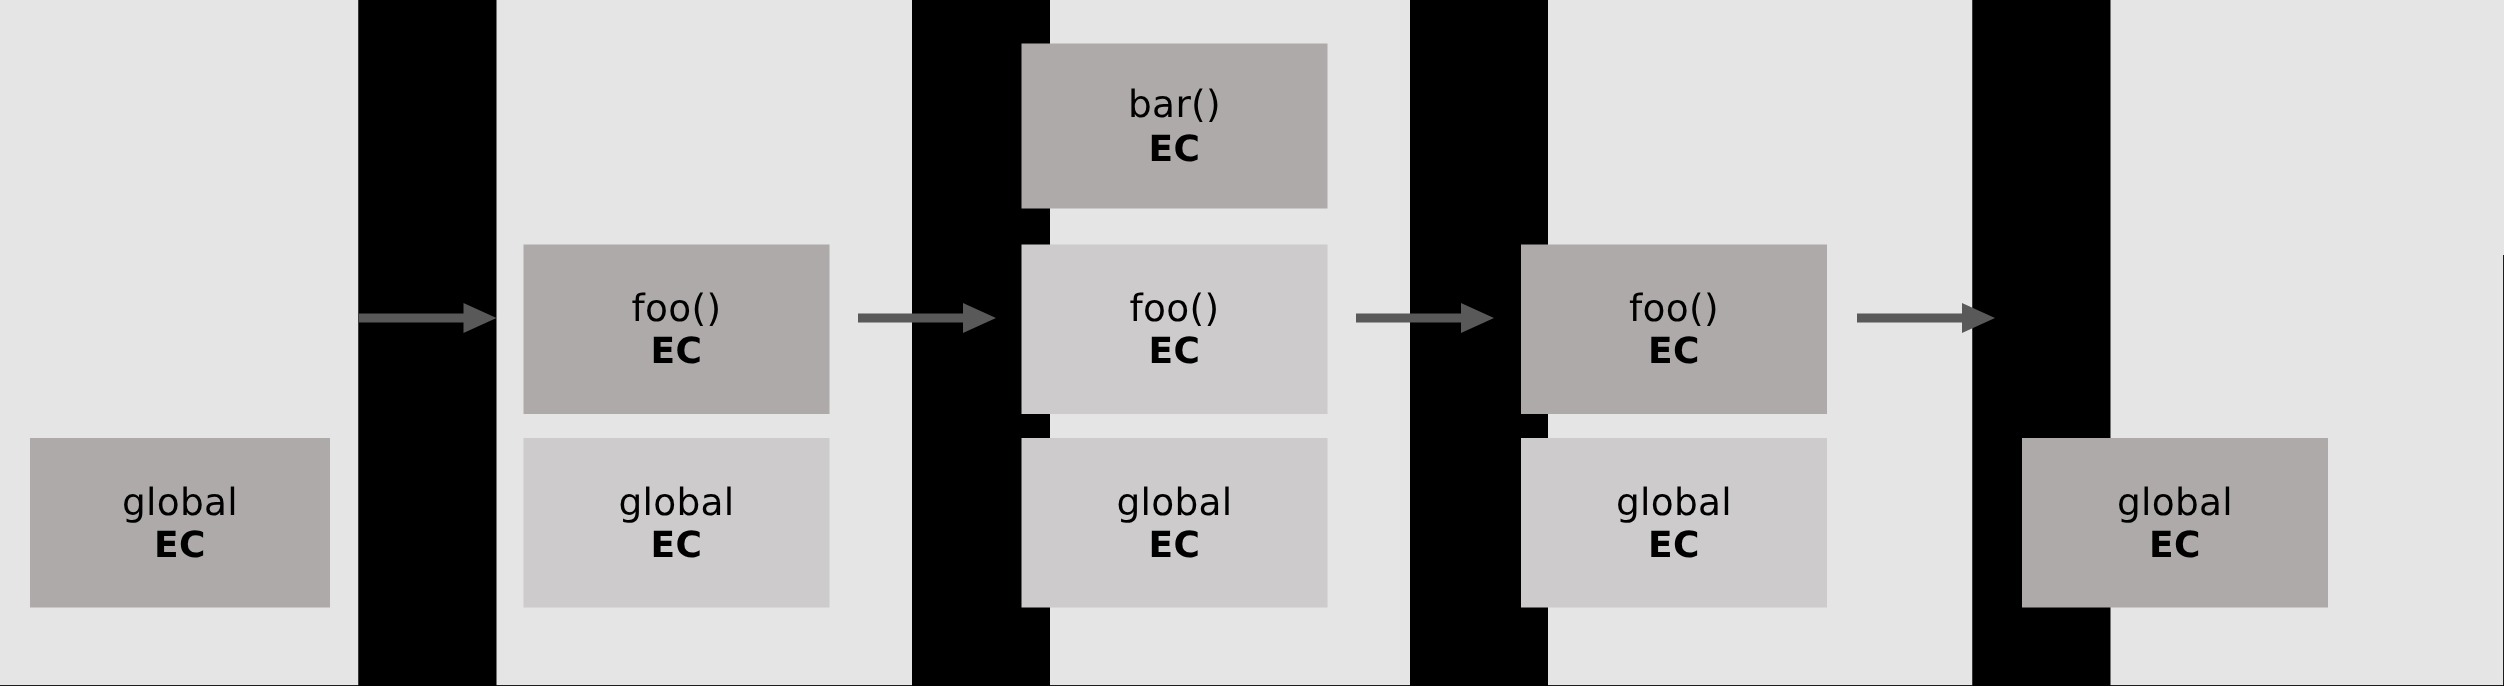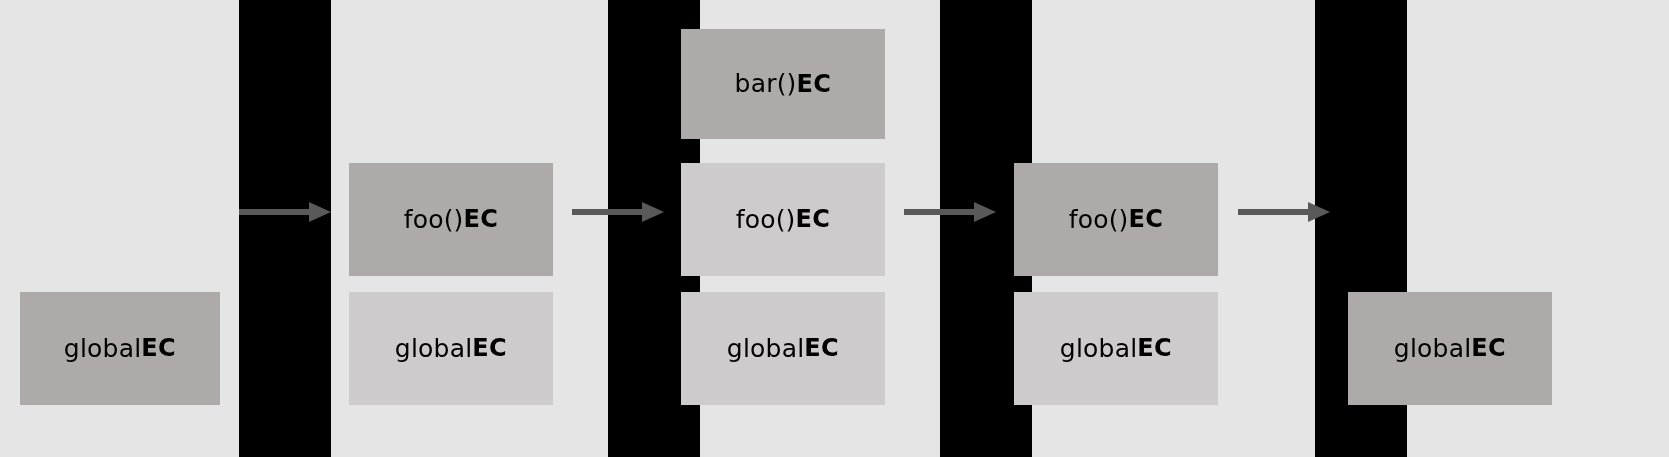--- a/index.html
+++ b/index.html
@@ -18,21 +18,21 @@
   .panel {
     position: absolute;
     top: 0;
     height: 457px;
     background: #e5e5e5;
   }
   .ec-box {
     position: absolute;
     box-sizing: border-box;
     display: flex;
-    flex-direction: row;
+    flex-direction: column;
     align-items: center;
     justify-content: center;
     color: #000000;
     line-height: 1.18;
     text-align: center;
   }
   .ec-box.active   { background: #aeaaaa; }
   .ec-box.inactive { background: #cdcbcb; }
   .ec-name {
     font-size: 25px;

